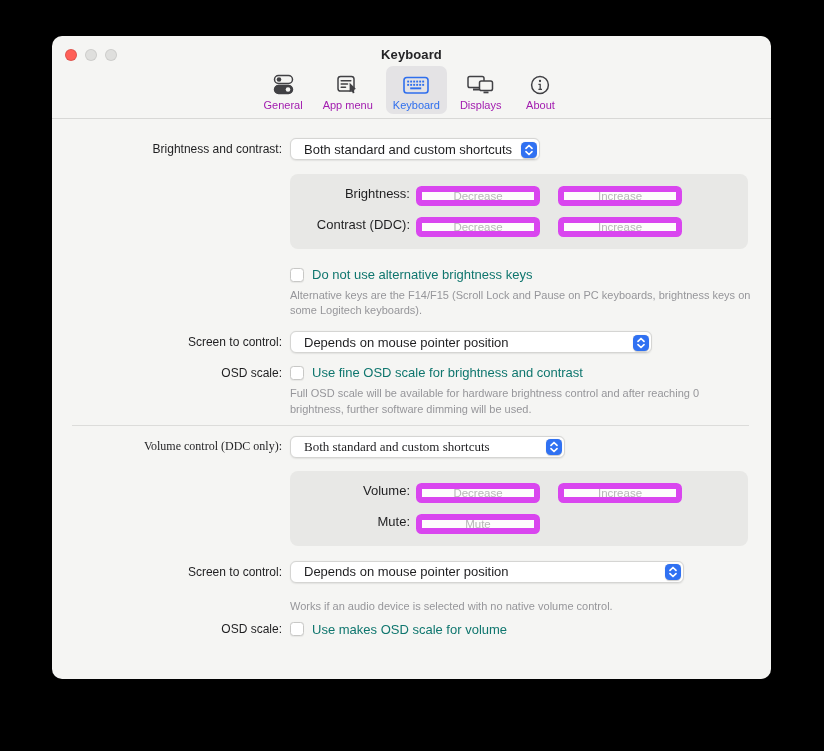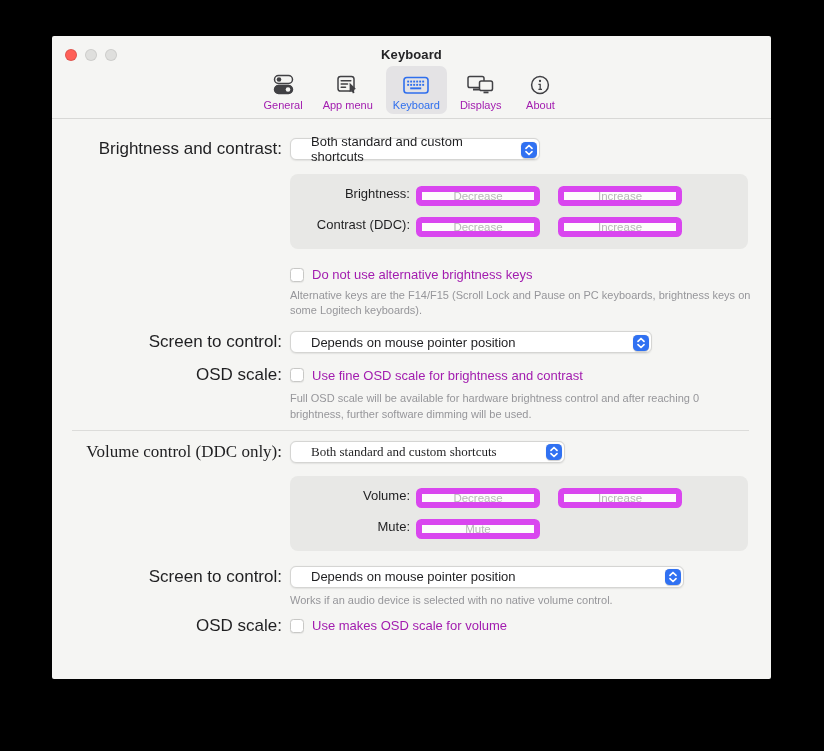--- a/index.html
+++ b/index.html
@@ -9,21 +9,21 @@
     font-family: "Liberation Sans", "DejaVu Sans", sans-serif;
     position: relative;
     overflow: hidden;
     -webkit-font-smoothing: antialiased;
   }
   .window {
     position: absolute;
     left: 52px; top: 36px;
     width: 719px; height: 643px;
     background: #f5f5f3;
-    border-radius: 2px;
+    border-radius: 10px;
     box-shadow: 0 0 0 1px rgba(0,0,0,0.55), 0 18px 40px rgba(0,0,0,0.7);
     overflow: hidden;
   }
   
   .titlebar {
     position: relative;
     height: 28px;
     display: flex; align-items: center; justify-content: center;
     padding-top: 8px;
   }
@@ -48,32 +48,32 @@
     color: #a21caf;
   }
   .tb-item.selected { background: #e4e3e5; color: #2f6fed; }
   .tb-item .tb-icon { height: 25px; display: flex; align-items: center; justify-content: center; }
   .tb-item .tb-label { font-size: 11px; margin-top: 2px; white-space: nowrap; }
   
   .content { padding-top: 19px; }
   .frow { display: flex; align-items: center; }
   .frow .rlabel {
     width: 230px; text-align: right; margin-right: 8px;
-    font-size: 17px; color: #1f1f21; flex-shrink: 0;
+    font-size: 12px; color: #1f1f21; flex-shrink: 0;
   }
   .indent { margin-left: 238px; }
   
   .dropdown {
     position: relative; height: 22px;
     background: #ffffff;
     border: 1px solid #d5d5d3;
     border-radius: 6px;
     box-shadow: 0 0.5px 1.5px rgba(0,0,0,0.08);
     display: flex; align-items: center;
-    padding: 0 26px 0 20px;
+    padding: 0 26px 0 13px;
     font-size: 13px; color: #1f1f21;
   }
   .dropdown .stepper {
     position: absolute; right: 2.5px; top: 2.5px;
     width: 16px; height: 16px; border-radius: 4.5px;
     background: #3071f2;
     display: flex; align-items: center; justify-content: center;
     box-shadow: 0 0.5px 1px rgba(0,0,0,0.2);
   }
   
@@ -103,31 +103,31 @@
   
   .cbrow { display: flex; align-items: center; }
   .checkbox {
     width: 14px; height: 14px; flex-shrink: 0;
     background: #ffffff;
     border: 1px solid #c8c8c6;
     border-radius: 3.5px;
     box-shadow: 0 0.5px 1px rgba(0,0,0,0.06);
     margin-right: 8px;
   }
-  .cblabel { font-size: 13px; color: #a21caf; }
+  .cblabel { font-size: 13px; color: #0f766e; }
   .help {
     font-size: 11px; color: #96969a; line-height: 1.38;
     width: 462px;
   }
   .divider { height: 1px; background: #dcdcda; margin: 0 22px 0 20px; }
   
   .mt14 { margin-top: 14px; } .mt18 { margin-top: 18px; } .mt6 { margin-top: 6px; }
   .mt13 { margin-top: 13px; } .mt12 { margin-top: 12px; } .mt9 { margin-top: 9px; }
   .mt8 { margin-top: 8px; } .mt10 { margin-top: 10px; font-family: Liberation Serif, serif; } .mt15 { margin-top: 15px; }
-  .mt5 { margin-top: 5px; }
+  .mt5 { margin-top: 16px; }
   .w250 { width: 250px; } .w362 { width: 362px; } .w275 { width: 275px; } .w394 { width: 394px; }
 </style>
 </head>
 <body>
 
 <div class="window">
 
   <div class="titlebar">
     <div class="traffic">
       <div class="tl red"></div>

